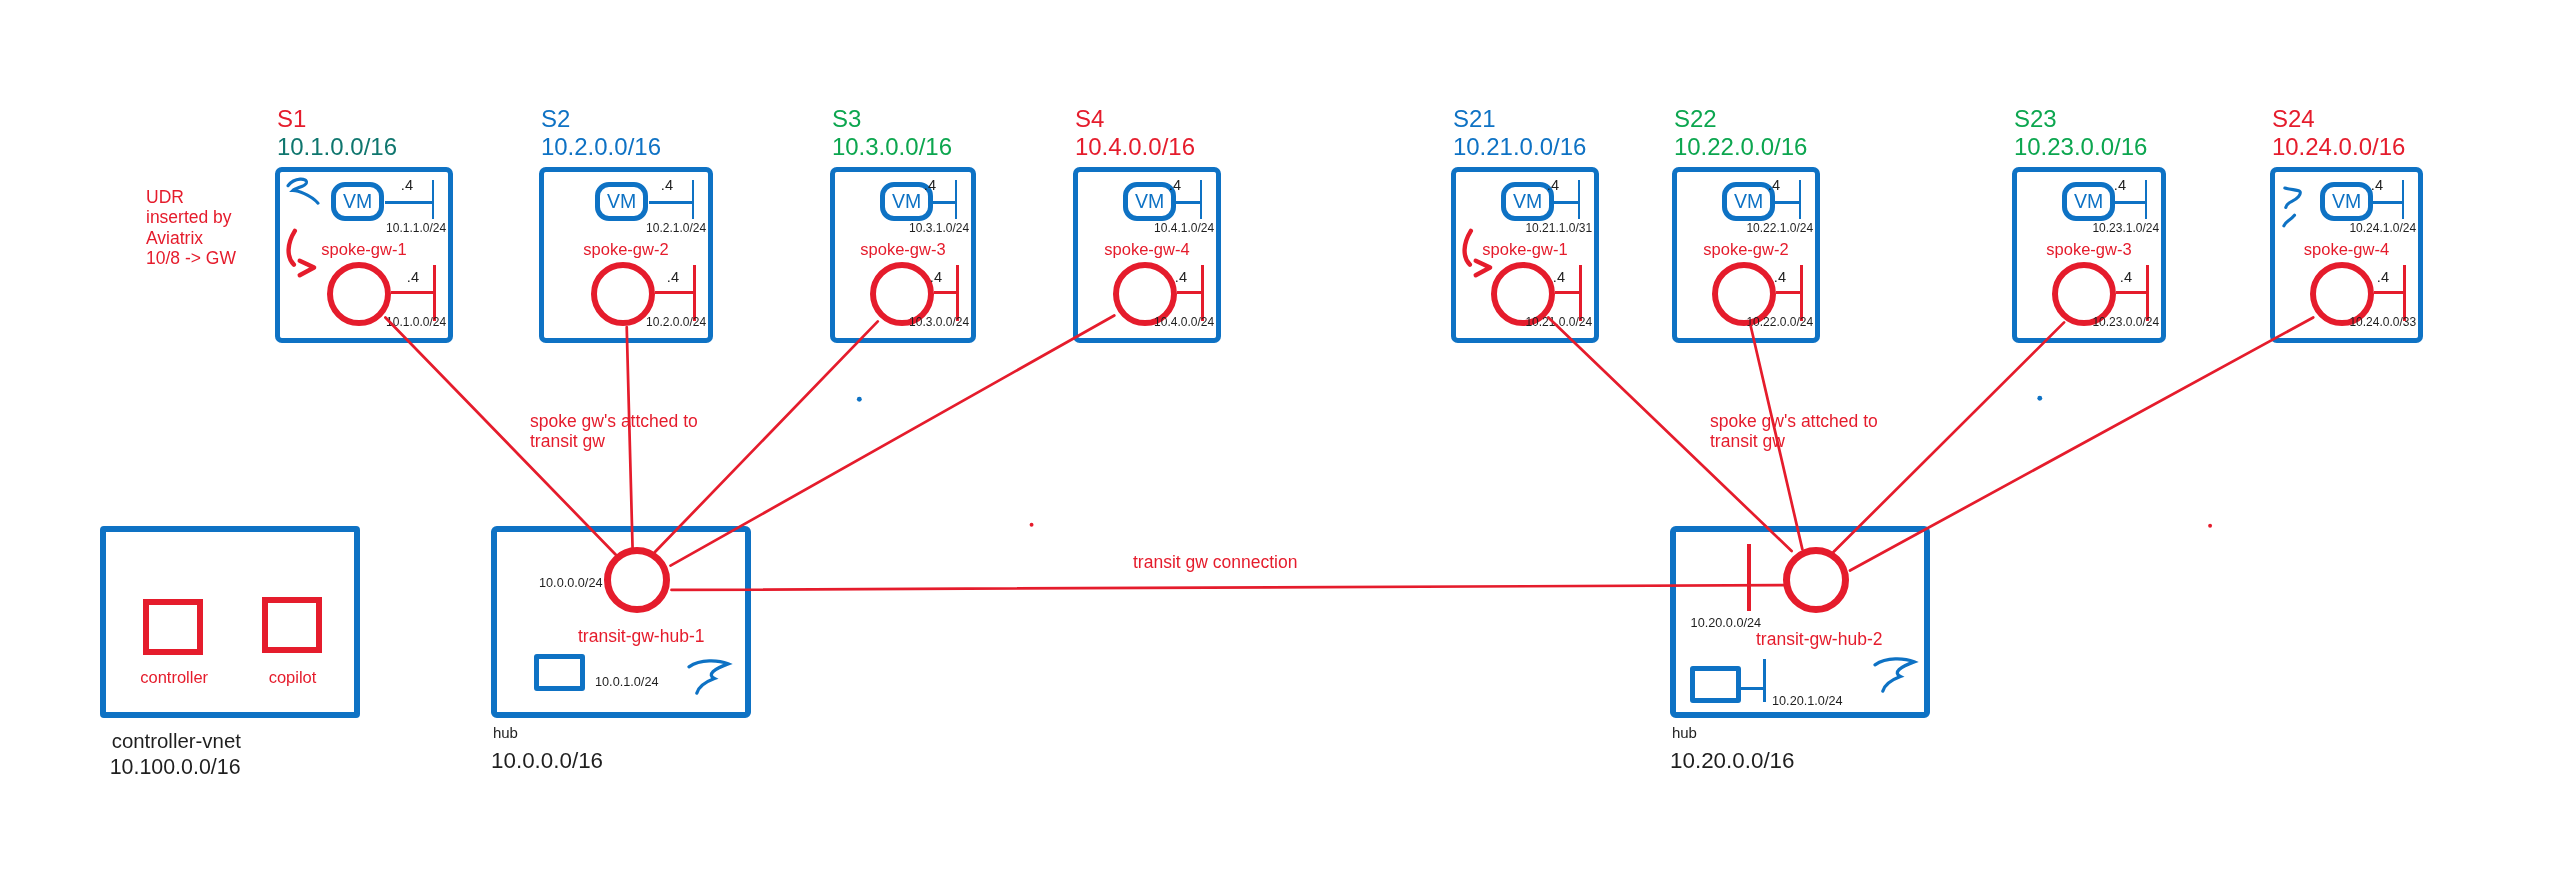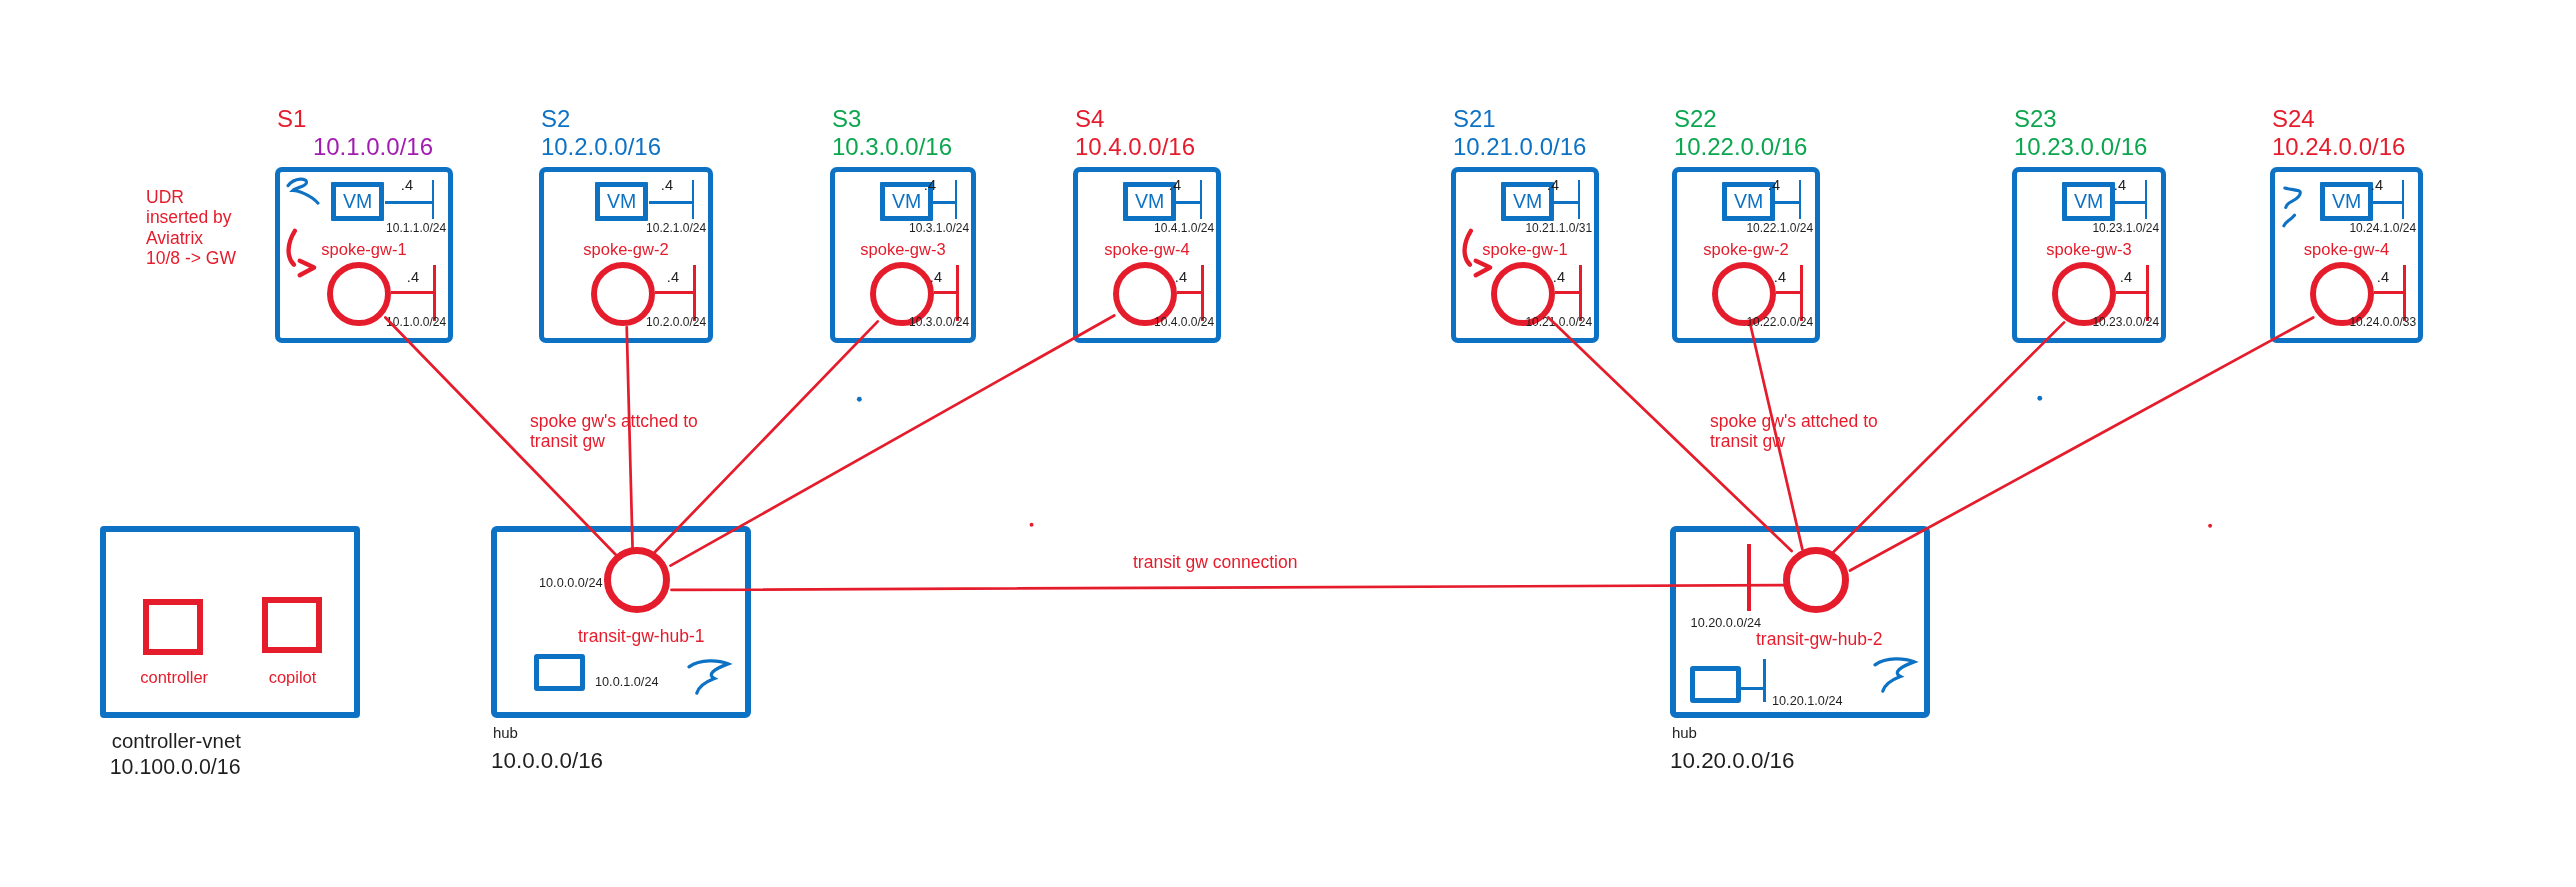--- a/index.html
+++ b/index.html
@@ -23,21 +23,21 @@
   .sp8 { left:2270px; width:153px; }
 
   .spoke-name, .spoke-cidr { position:absolute; left:1.9px; font-size:24px; white-space:nowrap; line-height:28px; }
   .spoke-name { top:0; }
   .spoke-cidr { top:28px; }
 
   .spoke-box { position:absolute; top:62px; left:0; right:0; height:176px;
     border:5.8px solid var(--blue); border-radius:6.8px; background:#fff; }
 
   .vm-box { position:absolute; left:45px; top:9.7px; width:53px; height:39px;
-    border:5.8px solid var(--blue); border-radius:1px; display:flex; align-items:center; justify-content:center; }
+    border:5.8px solid var(--blue); border-radius:14px; display:flex; align-items:center; justify-content:center; }
   .wide .vm-box { left:51px; }
   .vm-label { color:var(--blue); font-size:19.5px; }
   .vm-ip { position:absolute; right:35px; top:4.9px; font-size:14.6px; }
   .vm-line { position:absolute; left:95px; right:14.6px; top:29px; height:2.9px; background:var(--blue); }
   .wide .vm-line { left:105px; }
   .vm-tick { position:absolute; right:13.6px; top:7.8px; width:2.9px; height:39px; background:var(--blue); }
   .vm-subnet { position:absolute; right:1.9px; top:49px; font-size:12px; white-space:nowrap; }
 
   .gw-name { position:absolute; left:0; right:0; top:68px; text-align:center; color:var(--red); font-size:16.5px; white-space:nowrap; }
   .gw-circle { position:absolute; left:35px; top:90px; width:64px; height:64px;
@@ -105,21 +105,21 @@
   
   #overlay { position:absolute; left:0; top:0; width:2576px; height:888px; pointer-events:none; z-index:40; }
 </style>
 </head>
 <body>
 
 <div id="canvas">
 
   <div class="spoke sp1 wide">
     <div class="spoke-name" style="color: rgb(229, 28, 44);">S1</div>
-    <div class="spoke-cidr" style="color: #a21caf; margin-left: 36px;">10.1.0.0/16</div>
+    <div class="spoke-cidr" style="color: #0f766e;">10.1.0.0/16</div>
     <div class="spoke-box">
       <svg class="pen-squiggle" width="41" height="33" viewBox="0 0 42 34">
         <path d="M5 10 C 12 1 25 2 24 7 C 23 11 13 12 10 15 C 15 15 28 19 36 28" stroke="#0e72c4" stroke-width="3.2" fill="none" stroke-linecap="round"></path>
       </svg>
       <svg class="hook-arrow" width="45" height="54" viewBox="0 0 46 56">
         <path d="M13 3 C 5 16 4 30 12 38" stroke="#e51c2c" stroke-width="4.5" fill="none" stroke-linecap="round"></path>
         <path d="M18 34 L33 41 L18 49" stroke="#e51c2c" stroke-width="4.5" fill="none" stroke-linecap="round" stroke-linejoin="round"></path>
       </svg>
       <div class="vm-box">
           <span class="vm-label">VM</span>

